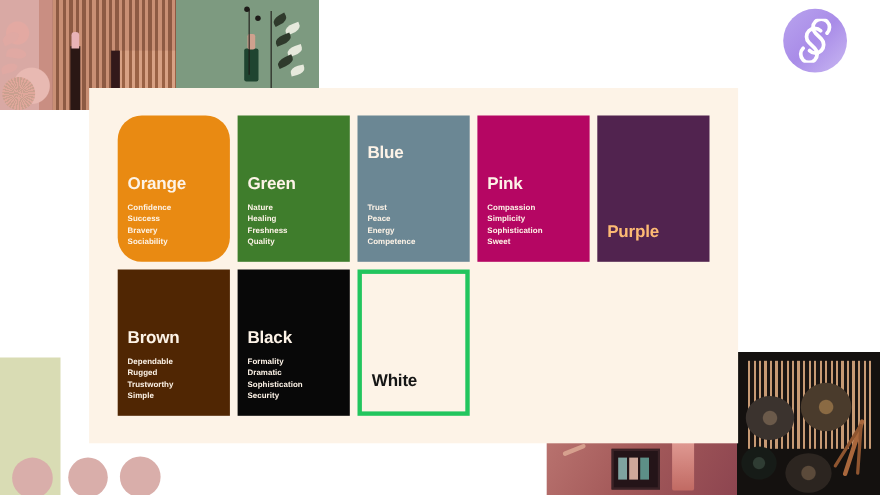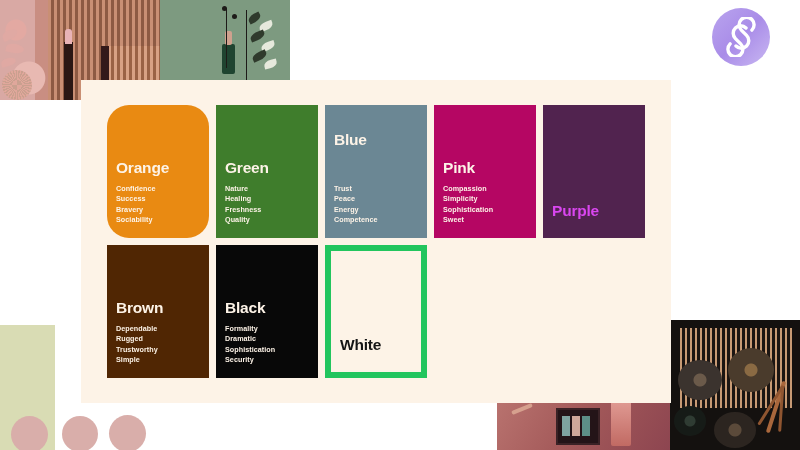--- a/index.html
+++ b/index.html
@@ -82,21 +82,21 @@
   
   .panel{position:absolute;left:81px;top:80px;width:590px;height:323px;background:#fdf3e7;}
   .grid{position:absolute;left:26px;top:25px;width:538px;height:273px;
     display:grid;grid-template-columns:repeat(5,1fr);grid-template-rows:repeat(2,1fr);
     gap:7px;}
   .card{position:relative;display:flex;flex-direction:column;justify-content:flex-end;
     padding:0 9px 12px 9px;box-sizing:border-box;}
   .card .title{font-size:15.5px;font-weight:700;line-height:1;margin-bottom:8px;letter-spacing:-0.2px;}
   .card ul{list-style:none;margin:0;padding:0;}
   .card li{font-size:7.2px;font-weight:700;line-height:1.47;letter-spacing:0.05px;}
-  .card.white-card{background:#fdf3e7;border:6px solid #22c55e;}
+  .card.white-card{background:#fdf3e7;border:4px solid #22c55e;}
 </style>
 </head>
 <body>
 
 <div class="stage">
 
   <div class="photo photo-pink">
     <div class="slats"></div>
     <div class="slats2"></div>
     <div class="petal" style="left:2px;top:30px;width:16px;height:9px;transform:rotate(-25deg);"></div>
@@ -193,21 +193,21 @@
       <div class="card" style="background: rgb(181, 6, 99); color: rgb(253, 243, 231);">
         <div class="title">Pink</div>
         <ul>
           <li>Compassion</li>
           <li>Simplicity</li>
           <li>Sophistication</li>
           <li>Sweet</li>
         </ul>
       </div>
 
-      <div class="card" style="background: rgb(81, 35, 79); color: #d946ef;">
+      <div class="card" style="background: rgb(81, 35, 79); color: #fdba74;">
         <div class="title">Purple</div>
       </div>
 
       <div class="card" style="background: rgb(80, 38, 3); color: rgb(253, 243, 231);">
         <div class="title">Brown</div>
         <ul>
           <li>Dependable</li>
           <li>Rugged</li>
           <li>Trustworthy</li>
           <li>Simple</li>

